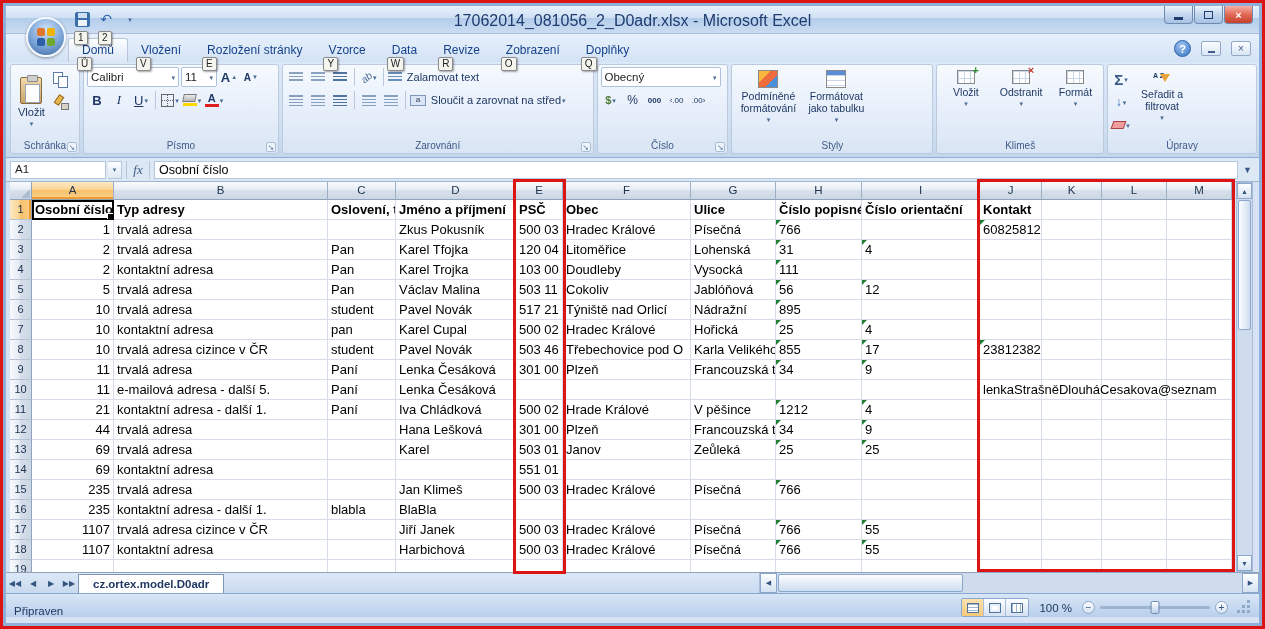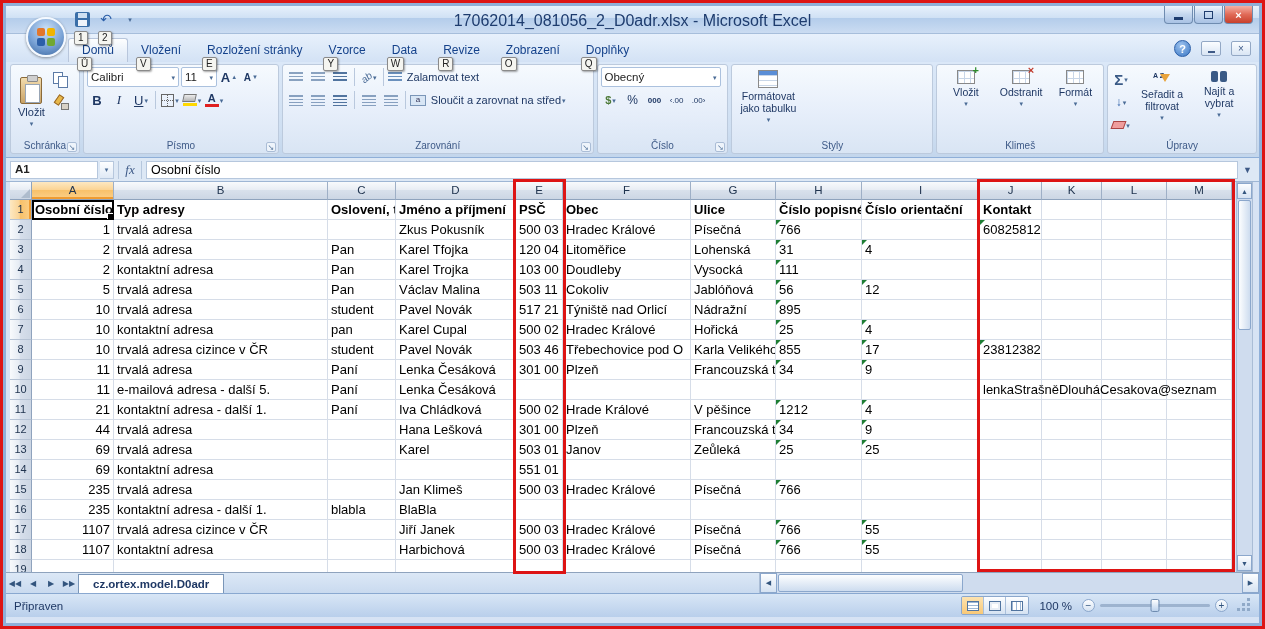--- a/index.html
+++ b/index.html
@@ -131,22 +131,22 @@
   .ic-sortaz::before { content:"A Z"; position:absolute; left:0; top:0; font-size:7px; font-weight:bold; color:#1f3864; }
   .ic-sortaz::after { content:""; position:absolute; right:1px; top:4px; border-left:5px solid transparent;
     border-right:5px solid transparent; border-top:8px solid #e8a33c; }
   .ic-find { position:relative; width:18px; height:13px; }
   .ic-find::before,.ic-find::after { content:""; position:absolute; width:7px; height:11px; background:#3a5a86; border-radius:2px; top:1px; }
   .ic-find::before{left:1px} .ic-find::after{right:1px}
 
   
   .formula { position:absolute; left:0; top:152px; right:0; height:24px; background:#dde8f5;
     border-bottom:1px solid #9eb6d4; display:flex; align-items:center; padding:2px 4px; gap:2px; }
-  .namebox { width:88px; height:18px; background:#fff; border:1px solid #b6c7dd; font-size:11.5px;
-    color:#222; padding:1px 4px;font-weight:bold; }
+  .namebox { width:96px; height:18px; background:#fff; border:1px solid #b6c7dd; font-size:11.5px;
+    color:#222; padding:1px 4px; }
   .nb-caret { width:14px; height:18px; border:1px solid #b6c7dd; border-left:none; background:linear-gradient(#fdfeff,#dfe9f5);
     display:flex; align-items:center; justify-content:center; cursor:pointer; }
   .fxbtn { width:24px; height:18px; display:flex; align-items:center; justify-content:center;
     font-family:"Liberation Serif",serif; font-style:italic; font-size:13px; color:#3e5a87; cursor:pointer;
     border-left:1px solid #b6c7dd; border-right:1px solid #b6c7dd; margin:0 2px; }
   .fml { flex:1; height:18px; background:#fff; border:1px solid #b6c7dd; font-size:12.5px; color:#000; padding:1px 4px; white-space:nowrap; overflow:hidden; }
   .fml-expand { width:15px; height:18px; display:flex; align-items:center; justify-content:center;
     color:#3e5a87; font-size:9px; cursor:pointer; }
 
   
@@ -198,21 +198,21 @@
   .sheettab { display:flex; align-items:center; padding:0 14px; background:#fff; border:1px solid #7a96b8; border-bottom:none;
     font-size:11.5px; font-weight:bold; color:#1f3864; cursor:pointer; margin-top:1px; white-space:nowrap; }
   .tabfill { flex:1; }
   .hscroll { display:flex; align-items:stretch; width:500px; background:#cfdcee; border-left:1px solid #aabdd6; }
   .hthumb { width:185px; margin:1px; background:linear-gradient(#fdfeff,#cddcef); border:1px solid #8ba7cc; border-radius:2px; cursor:grab; }
   .hfill { flex:1; }
 
   
   .statusbar { position:absolute; left:0; top:587px; right:0; height:24px;
     background:linear-gradient(#d8e6f6,#b9cfeb); border-top:1px solid #89a8d0;
-    display:flex; align-items:center; font-size:11.5px; color:#1f3864; padding:0 8px; }
+    display:flex; align-items:flex-end; font-size:11.5px; color:#1f3864; padding:0 8px; }
   .sb-right { margin-left:auto; display:flex; align-items:center; gap:10px; }
   .viewgroup { display:flex; border:1px solid #8ba7cc; border-radius:2px; overflow:hidden; }
   .viewbtn { width:22px; height:17px; background:linear-gradient(#fdfeff,#d5e2f2);
     display:flex; align-items:center; justify-content:center; cursor:pointer; border-right:1px solid #a9bfdb; }
   .viewbtn:last-child { border-right:none; }
   .viewbtn.pressed { background:linear-gradient(#fde3b0,#f8c877); }
   .vico { width:12px; height:10px; border:1px solid #51749f; background:#fff; }
   .vico.grid { background-image:linear-gradient(#9db7d5 1px, transparent 1px); background-size:100% 3px; }
   .vico.page { box-shadow:inset 0 0 0 2px #e8eef6; }
   .vico.brk  { background-image:linear-gradient(90deg,#9db7d5 1px, transparent 1px); background-size:4px 100%; }
@@ -447,20 +447,25 @@
                 </button>
           </div>
         </div>
       </div>
       <div class="grp-label"><span>Číslo</span><span class="launcher">↘</span></div>
     </div>
 
     <div class="grp" style="width:202px">
       <div class="grp-body">
         <div class="stackbtn" style="width:66px">
+          <span class="ic-cond"></span>
+          <span>Podmíněné formátování</span>
+          <span class="caret">▾</span>
+        </div>
+        <div class="stackbtn" style="width:66px">
           <span class="ic-tablefmt"></span>
           <span>Formátovat jako tabulku</span>
           <span class="caret">▾</span>
         </div>
       </div>
       <div class="grp-label"><span>Styly</span></div>
     </div>
 
     <div class="grp" style="width:168px">
       <div class="grp-body">
@@ -499,25 +504,20 @@
                 <span class="caret">▾</span>
               </button>
           <button class="mbtn">
                 <span class="ic-clear"></span>
                 <span class="caret">▾</span>
               </button>
         </div>
         <div class="stackbtn" style="width:58px">
           <span class="ic-sortaz"></span>
           <span>Seřadit a filtrovat</span>
-          <span class="caret">▾</span>
-        </div>
-        <div class="stackbtn" style="width:52px">
-          <span class="ic-find"></span>
-          <span>Najít a vybrat</span>
           <span class="caret">▾</span>
         </div>
       </div>
       <div class="grp-label"><span>Úpravy</span></div>
     </div>
   </div>
 
   <div class="formula">
     <div class="namebox">A1</div>
     <div class="nb-caret">

